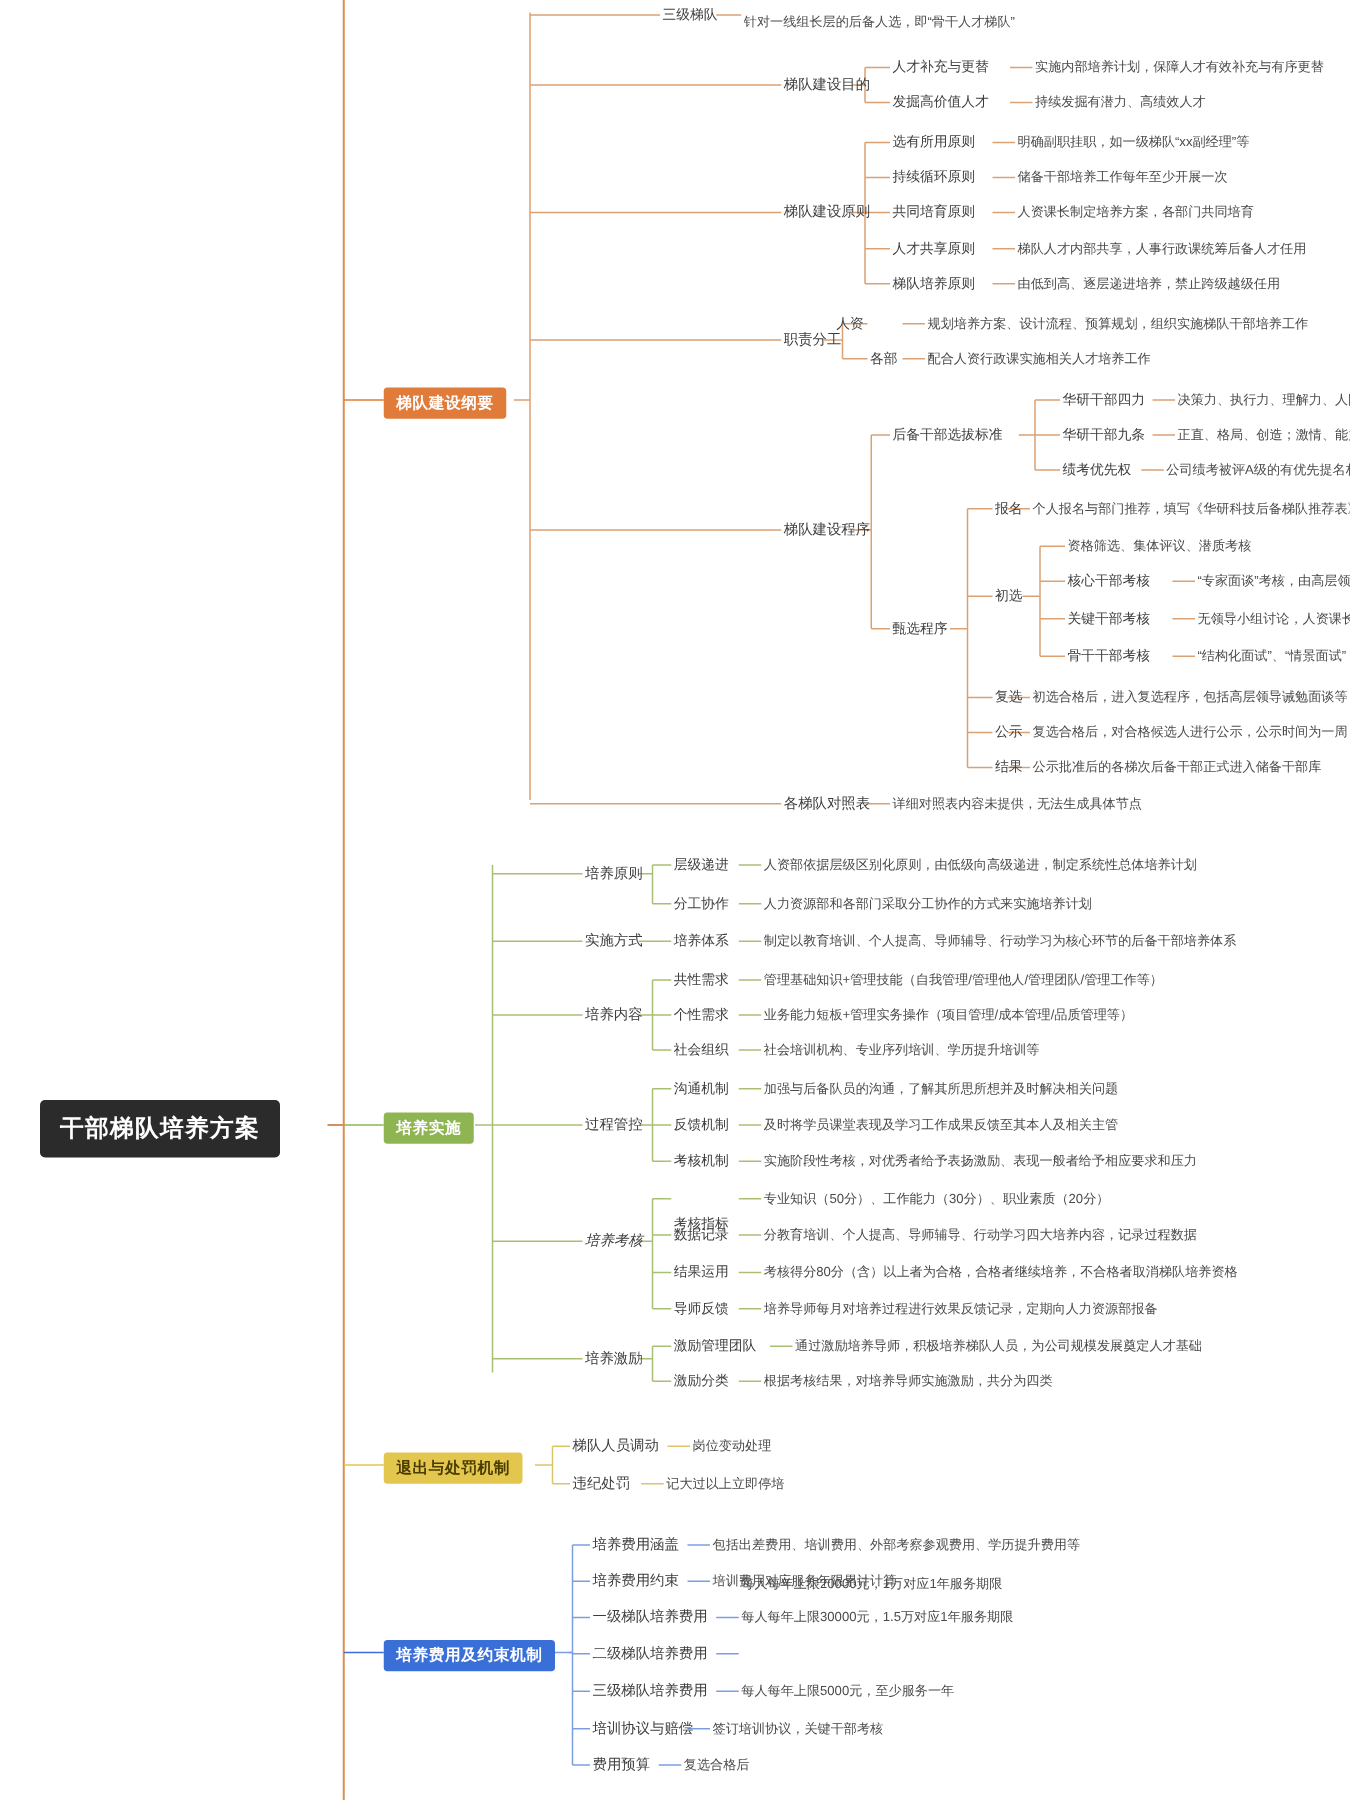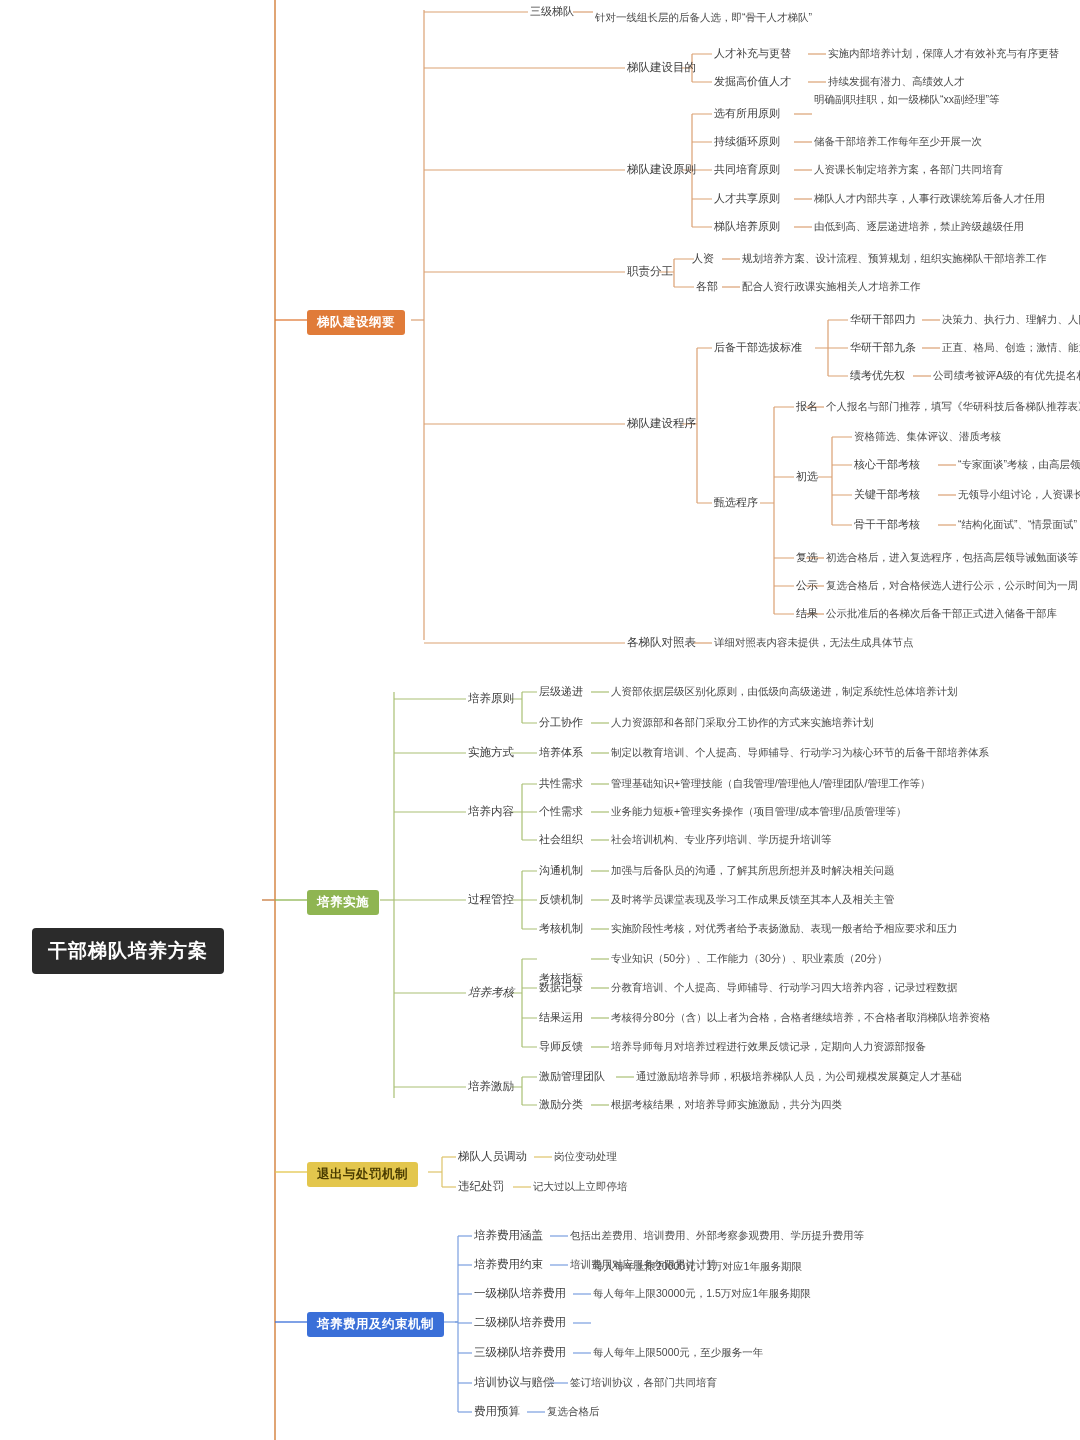--- a/index.html
+++ b/index.html
@@ -170,50 +170,50 @@
       <path d="M550 1236 H 568"></path>
       <path d="M550 1265 H 568"></path>
       <path d="M573 1294 H 591"></path>
       <path d="M573 1323 H 591"></path>
       <path d="M573 1353 H 591"></path>
       <path d="M550 1383 H 568"></path>
       <path d="M527 1412 H 545"></path>
     </g>
   </svg>
 
-  <div class="node root" style="left:32px; top:928px;">干部梯队培养方案</div>
+  <div class="node root" style="left:32px; top:880px;">干部梯队培养方案</div>
 
   <div class="node l1 orange" style="left:307px; top:310px;">梯队建设纲要</div>
   <div class="node l1 green" style="left:307px; top:890px;">培养实施</div>
   <div class="node l1 yellow" style="left:307px; top:1162px;">退出与处罚机制</div>
   <div class="node l1 blue" style="left:307px; top:1312px;">培养费用及约束机制</div>
 
   <div class="node l3" style="left:530px; top:4px;">三级梯队</div>
   <div class="node leaf" style="left:595px; top:11px;">针对一线组长层的后备人选，即“骨干人才梯队”</div>
 
   <div class="node l2" style="left:627px; top:60px;">梯队建设目的</div>
   <div class="node l3" style="left:714px; top:46px;">人才补充与更替</div>
   <div class="node leaf" style="left:828px; top:47px;">实施内部培养计划，保障人才有效补充与有序更替</div>
   <div class="node l3" style="left:714px; top:74px;">发掘高价值人才</div>
   <div class="node leaf" style="left:828px; top:75px;">持续发掘有潜力、高绩效人才</div>
 
   <div class="node l2" style="left:627px; top:162px;">梯队建设原则</div>
   <div class="node l3" style="left:714px; top:106px;">选有所用原则</div>
-  <div class="node leaf" style="left:814px; top:93px;">明确副职挂职，如一级梯队“xx副经理”等</div>
+  <div class="node leaf" style="left:814px; top:107px;">明确副职挂职，如一级梯队“xx副经理”等</div>
   <div class="node l3" style="left:714px; top:134px;">持续循环原则</div>
   <div class="node leaf" style="left:814px; top:135px;">储备干部培养工作每年至少开展一次</div>
   <div class="node l3" style="left:714px; top:162px;">共同培育原则</div>
   <div class="node leaf" style="left:814px; top:163px;">人资课长制定培养方案，各部门共同培育</div>
   <div class="node l3" style="left:714px; top:191px;">人才共享原则</div>
   <div class="node leaf" style="left:814px; top:192px;">梯队人才内部共享，人事行政课统筹后备人才任用</div>
   <div class="node l3" style="left:714px; top:219px;">梯队培养原则</div>
   <div class="node leaf" style="left:814px; top:220px;">由低到高、逐层递进培养，禁止跨级越级任用</div>
 
   <div class="node l2" style="left:627px; top:264px;">职责分工</div>
-  <div class="node l3" style="left:692px; top:251px;">人资</div>
+  <div class="node l3" style="left:669px; top:251px;">人资</div>
   <div class="node leaf" style="left:742px; top:252px;">规划培养方案、设计流程、预算规划，组织实施梯队干部培养工作</div>
   <div class="node l3" style="left:696px; top:279px;">各部</div>
   <div class="node leaf" style="left:742px; top:280px;">配合人资行政课实施相关人才培养工作</div>
 
   <div class="node l2" style="left:627px; top:416px;">梯队建设程序</div>
 
   <div class="node l3" style="left:714px; top:340px;">后备干部选拔标准</div>
   <div class="node l3" style="left:850px; top:312px;">华研干部四力</div>
   <div class="node leaf" style="left:942px; top:313px;">决策力、执行力、理解力、人际连接力</div>
   <div class="node l3" style="left:850px; top:340px;">华研干部九条</div>
@@ -295,17 +295,17 @@
   <div class="node leaf" style="left:570px; top:1229px;">包括出差费用、培训费用、外部考察参观费用、学历提升费用等</div>
   <div class="node l2" style="left:474px; top:1257px;">培养费用约束</div>
   <div class="node leaf" style="left:570px; top:1258px;">培训费用对应服务年限累计计算</div>
   <div class="node l2" style="left:474px; top:1286px;">一级梯队培养费用</div>
   <div class="node leaf" style="left:593px; top:1287px;">每人每年上限30000元，1.5万对应1年服务期限</div>
   <div class="node l2" style="left:474px; top:1315px;">二级梯队培养费用</div>
   <div class="node leaf" style="left:593px; top:1260px;">每人每年上限20000元，1万对应1年服务期限</div>
   <div class="node l2" style="left:474px; top:1345px;">三级梯队培养费用</div>
   <div class="node leaf" style="left:593px; top:1346px;">每人每年上限5000元，至少服务一年</div>
   <div class="node l2" style="left:474px; top:1375px;">培训协议与赔偿</div>
-  <div class="node leaf" style="left:570px; top:1376px;">签订培训协议，各部门共同培育</div>
+  <div class="node leaf" style="left:570px; top:1376px;">签订培训协议，关键干部考核</div>
   <div class="node l2" style="left:474px; top:1404px;">费用预算</div>
   <div class="node leaf" style="left:547px; top:1405px;">复选合格后</div>
 
 </div>
 
 </body></html>

